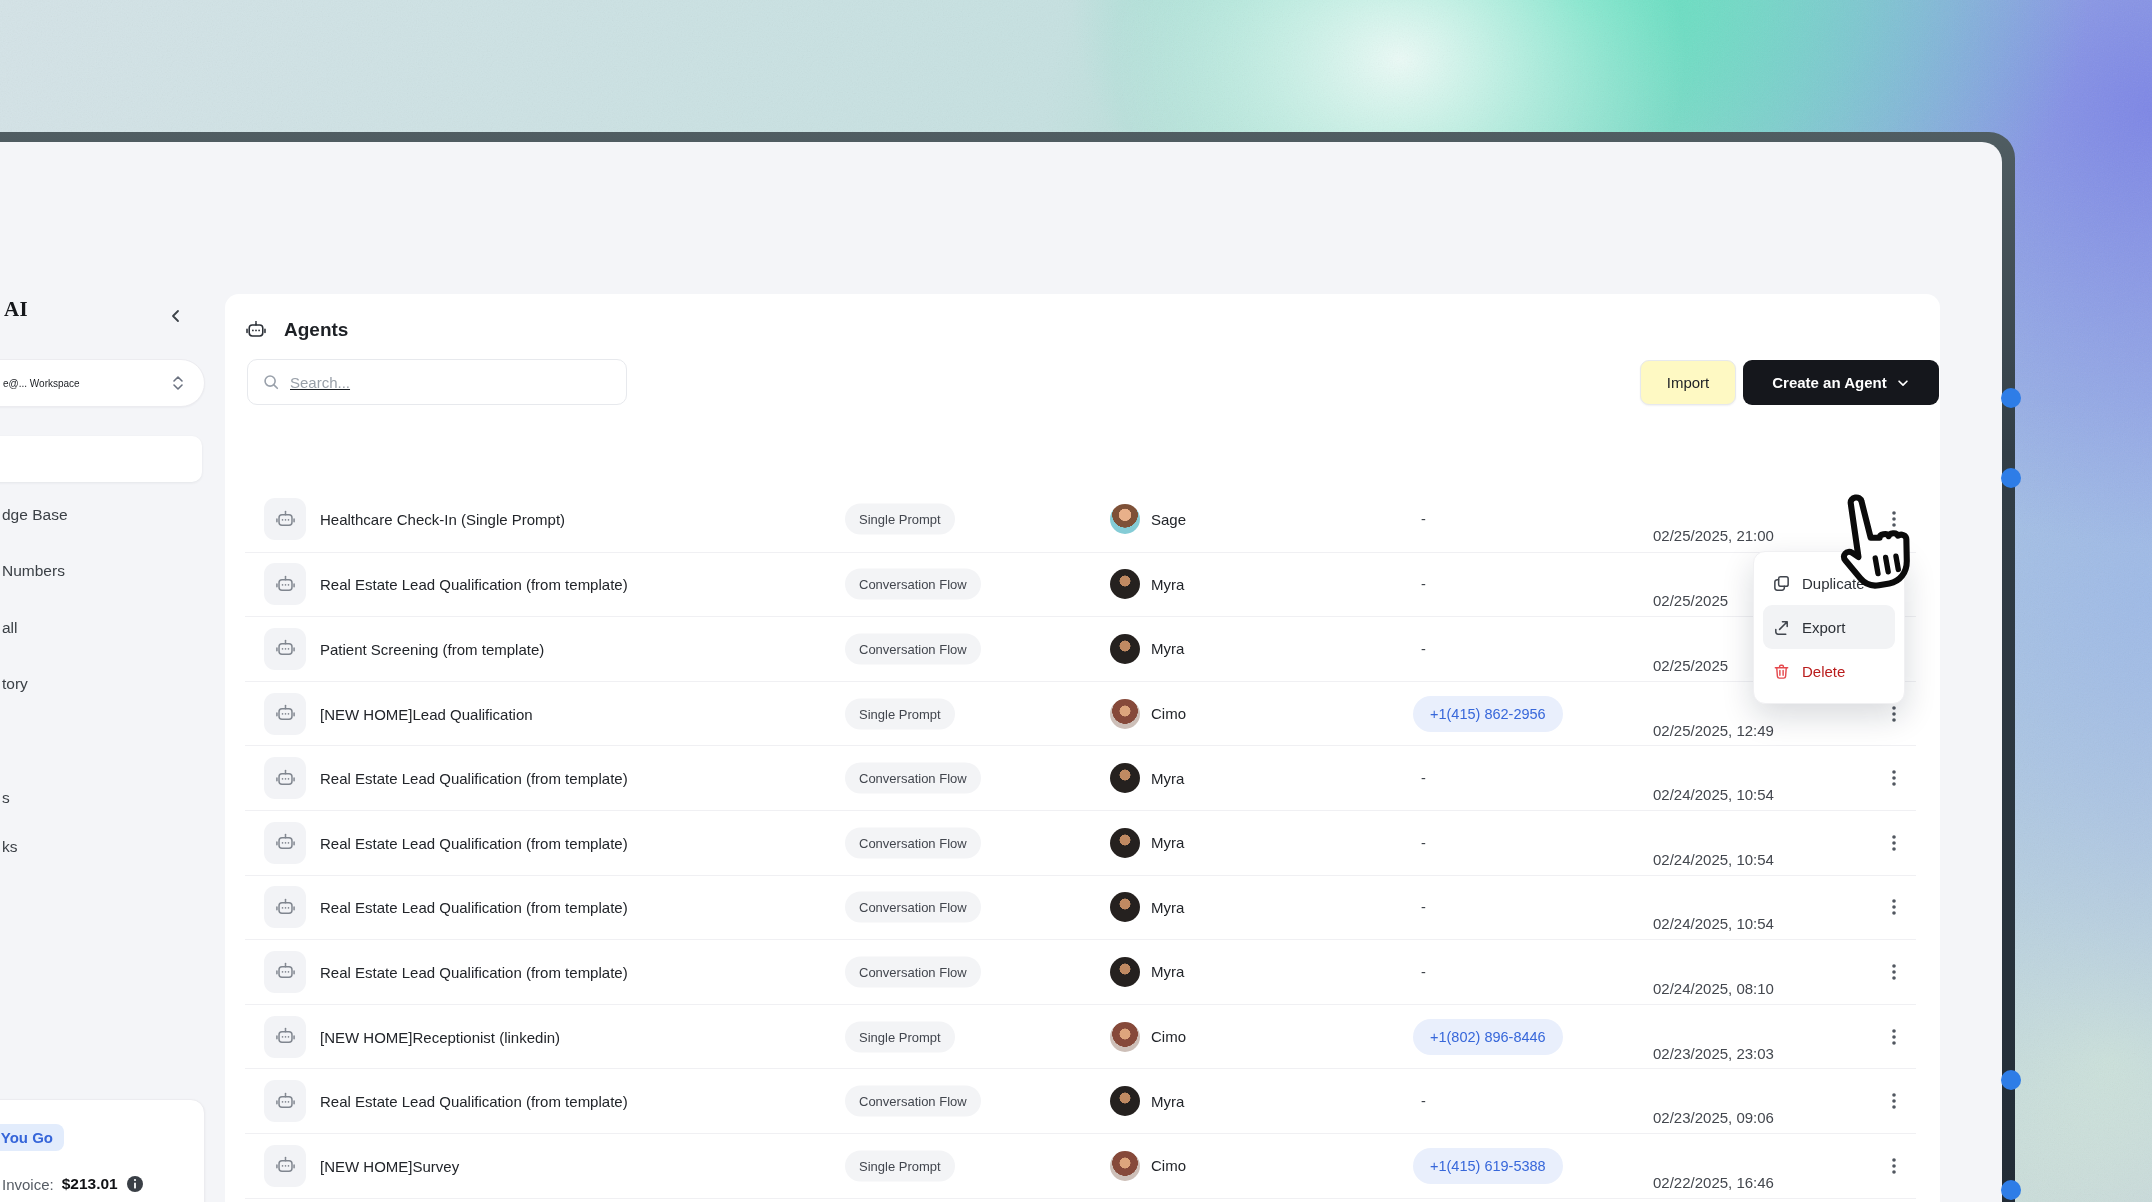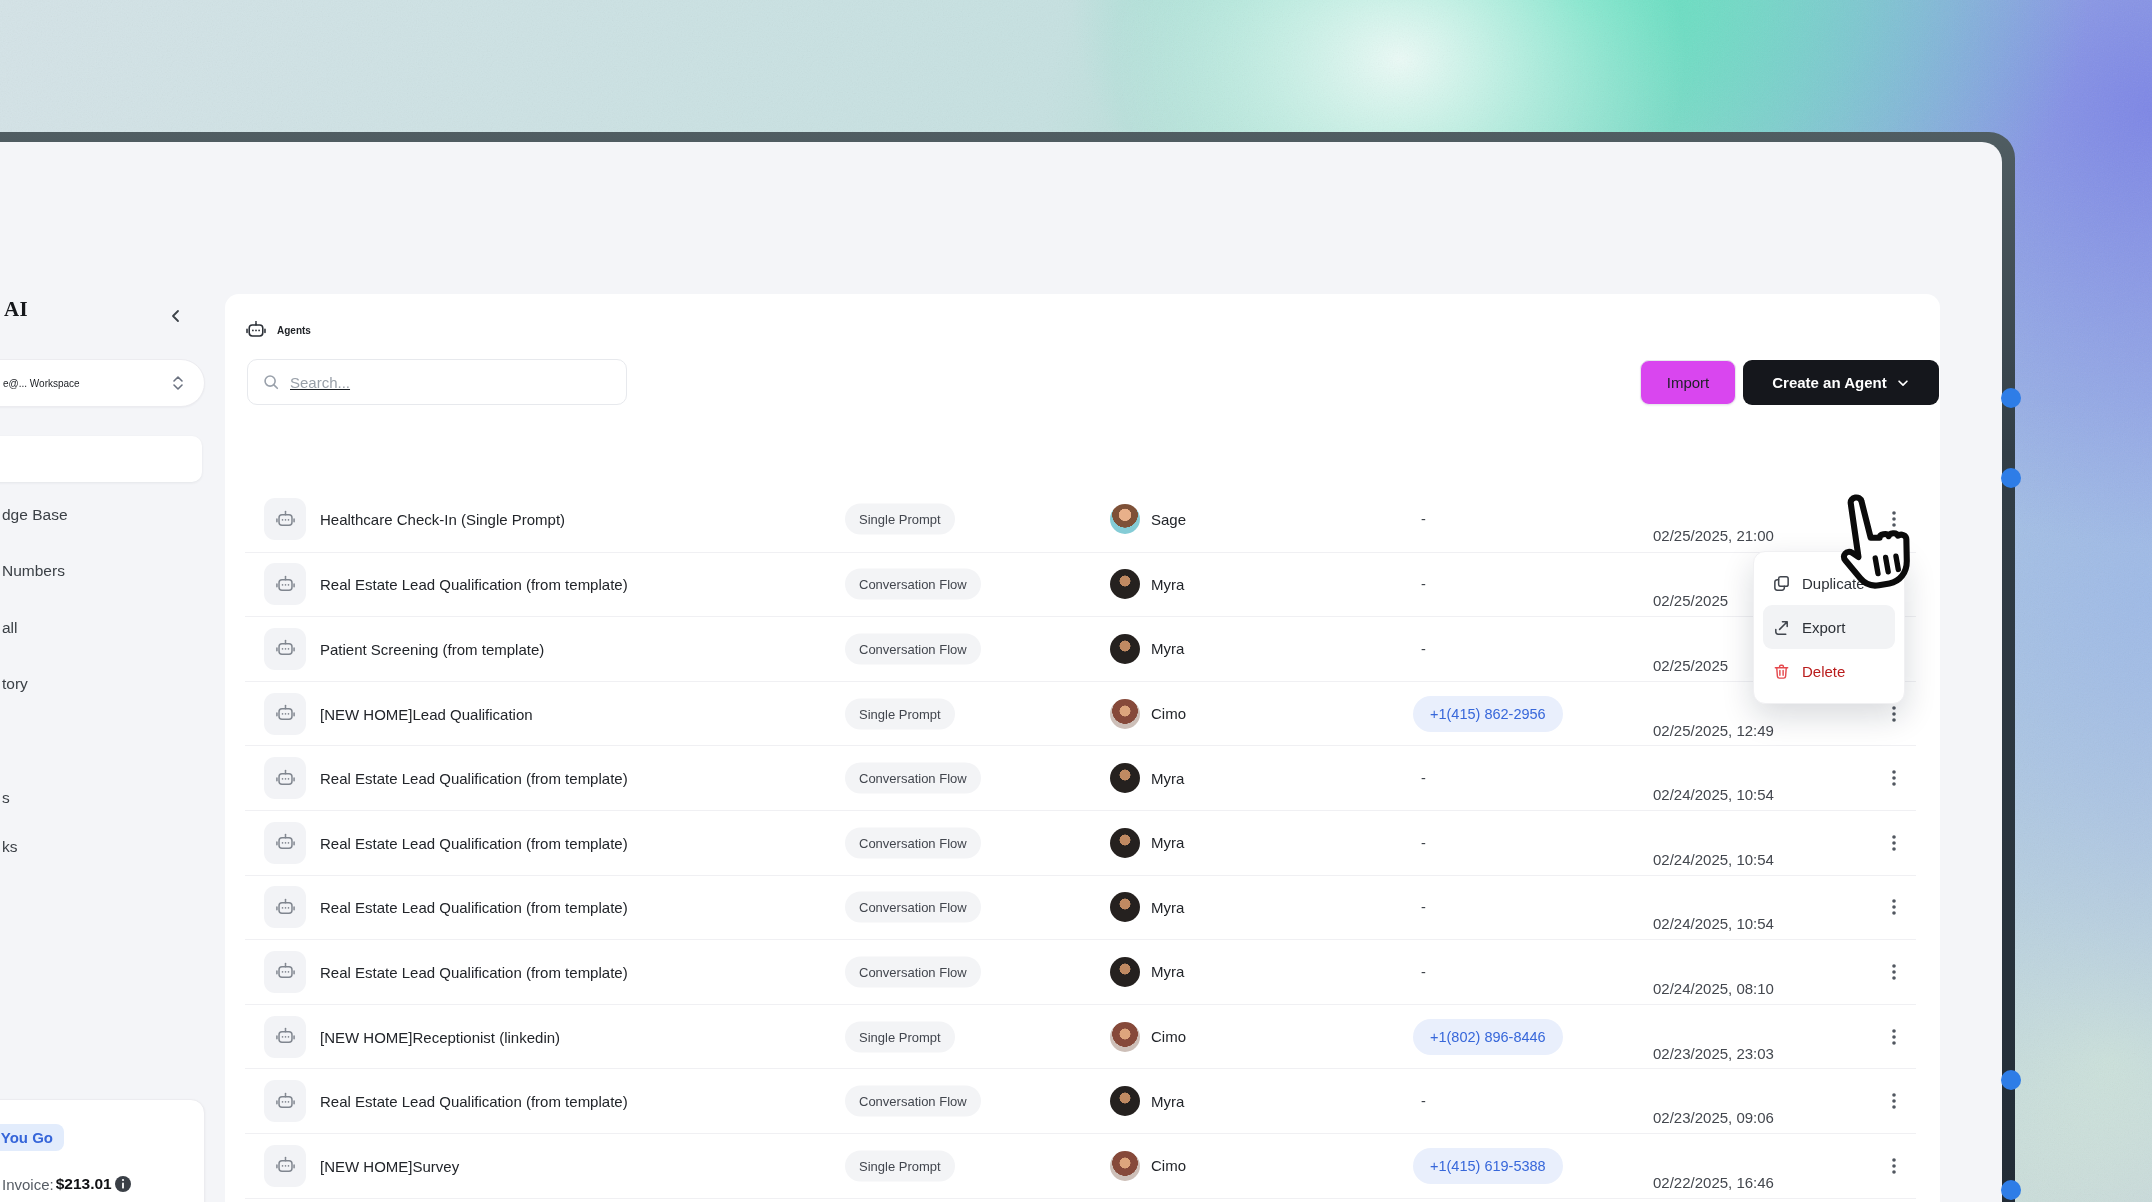--- a/index.html
+++ b/index.html
@@ -40,37 +40,37 @@
   .sel-chevrons { position:absolute; right:18px; }
   .nav-selected { position:absolute; left:0; top:294px; width:238px; height:46px; background:#fff;
     border-radius:10px; box-shadow:0 1px 3px rgba(16,24,40,.07); }
   .nav-frag { position:absolute; left:38px; font-size:15.5px; color:#3b4046; white-space:nowrap; cursor:pointer; }
 
   .billing-card { position:absolute; left:0; top:957px; width:241px; height:160px; background:#fff;
     border:1px solid #ececf0; border-radius:14px; box-shadow:0 1px 3px rgba(16,24,40,.05); }
   .plan-badge { position:absolute; left:-4px; top:982px; width:104px; height:27px; background:#e2ecfc;
     border-radius:8px; display:flex; align-items:center; justify-content:flex-end; padding-right:11px;
     color:#3565d9; font-size:15px; font-weight:bold; }
-  .bill-line { position:absolute; left:38px; display:flex; align-items:center; gap:2px;
+  .bill-line { position:absolute; left:38px; display:flex; align-items:center; gap:8px;
     font-size:15px; color:#565c64; white-space:nowrap; }
   .bill-line b { color:#101114; font-size:15.5px; }
 
   
   .panel { position:absolute; left:261px; top:152px; width:1715px; height:1050px;
     background:#fff; border-radius:14px; }
   .page-title-row { position:absolute; left:281px; top:177px; display:flex; align-items:center; gap:10px; }
-  .page-title-row .t { font-size:10px; font-weight:bold; color:#1d2025; }
+  .page-title-row .t { font-size:19px; font-weight:bold; color:#1d2025;margin-left:7px; }
   .search-box { position:absolute; left:283px; top:217px; width:380px; height:46px; background:#fff;
     border:1px solid #e7e9ed; border-radius:10px; display:flex; align-items:center; padding:0 14px; gap:10px; }
   .search-box input { border:none; outline:none; flex:1; font-size:15px; color:#1d2025;
     font-family:"Liberation Sans",sans-serif; background:transparent;text-decoration:underline; }
   .search-box input::placeholder { color:#99a0a9; }
   .btn { position:absolute; top:218px; height:45px; border-radius:9px; display:flex;
     align-items:center; justify-content:center; font-size:15px; cursor:pointer; }
-  .btn-import { left:1676px; width:96px; background:#d946ef; border:1px solid #e7e9ed;
+  .btn-import { left:1676px; width:96px; background:#fef9c3; border:1px solid #e7e9ed;
     box-shadow:0 1px 2px rgba(16,24,40,.06); font-weight:500; color:#1c1f24; }
   .btn-create { left:1779px; width:196px; background:#15171c; color:#fff; font-weight:bold; gap:9px; }
 
   
   .thead { position:absolute; left:281px; top:288px; width:1671px; height:57px; background:#f8f9fb;
     border-radius:11px 11px 0 0; }
   .thead span { position:absolute; top:50%; transform:translateY(-50%); font-size:14.5px;
     font-weight:500; color:#5b6169; }
   .tbody { position:absolute; left:281px; top:345px; width:1671px; }
   .trow { position:relative; height:64.6px; }

